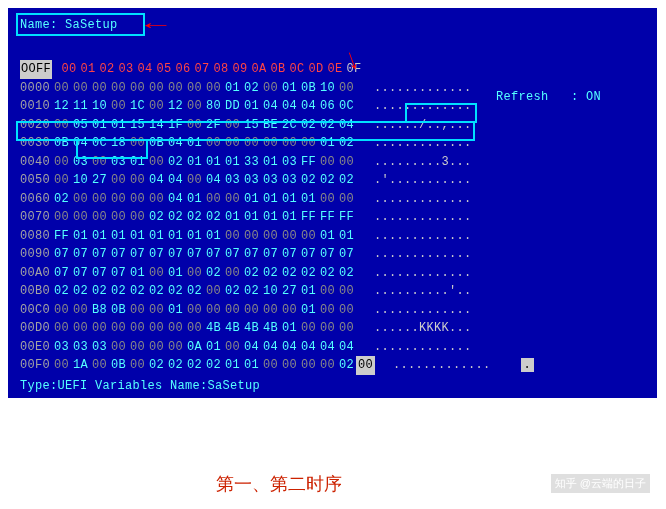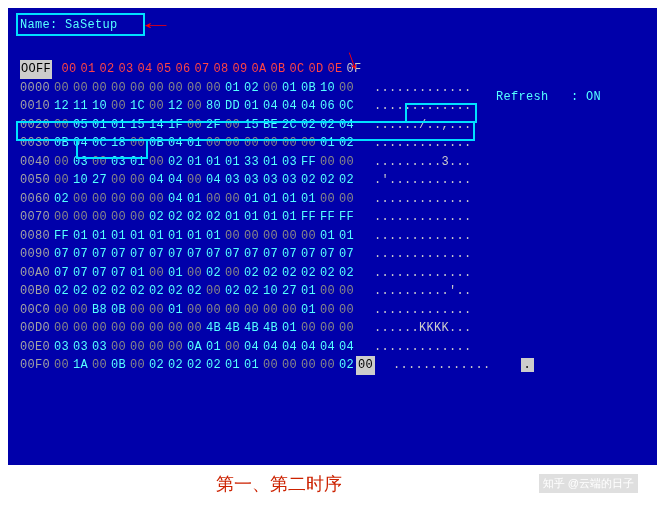--- a/index.html
+++ b/index.html
@@ -10,21 +10,21 @@
   }
   .screen {
     width: 666px;
     height: 509px;
     position: relative;
     box-sizing: border-box;
   }
   .terminal {
     background: #0000aa;
     width: 649px;
-    height: 457px;
+    height: 390px;
     position: absolute;
     left: 8px;
     top: 8px;
     color: #aaaaaa;
     font-size: 12px;
     padding: 10px 12px 6px 12px;
     box-sizing: border-box;
     letter-spacing: 0.3px;
   }
   .header {
@@ -136,21 +136,21 @@
     left: 0;
     width: 558px;
     top: 472px;
     text-align: center;
     color: #cc2200;
     font-family: "SimSun","Microsoft YaHei",sans-serif;
     font-size: 18px;
   }
   .watermark {
     position: absolute;
-    right: 28px;
+    right: 16px;
     bottom: 16px;
     color: #fff;
     font-size: 11px;
     font-family: sans-serif;
     opacity: 0.85;
     background: rgba(0,0,0,0.15);
     padding: 2px 4px;
   }
 </style>
 </head>
@@ -192,17 +192,18 @@
           <div class="row"><span class="offset">00D0</span><span class="hexarea"><span class="hc zero">00</span><span class="hc zero">00</span><span class="hc zero">00</span><span class="hc zero">00</span><span class="hc zero">00</span><span class="hc zero">00</span><span class="hc zero">00</span><span class="hc zero">00</span><span class="hc">4B</span><span class="hc">4B</span><span class="hc">4B</span><span class="hc">4B</span><span class="hc">01</span><span class="hc zero">00</span><span class="hc zero">00</span><span class="hc zero">00</span></span><span class="asciicol">......KKKK...</span></div>
           <div class="row"><span class="offset">00E0</span><span class="hexarea"><span class="hc">03</span><span class="hc">03</span><span class="hc">03</span><span class="hc zero">00</span><span class="hc zero">00</span><span class="hc zero">00</span><span class="hc zero">00</span><span class="hc">0A</span><span class="hc">01</span><span class="hc zero">00</span><span class="hc">04</span><span class="hc">04</span><span class="hc">04</span><span class="hc">04</span><span class="hc">04</span><span class="hc">04</span></span><span class="asciicol">.............</span></div>
           <div class="row"><span class="offset">00F0</span><span class="hexarea"><span class="hc zero">00</span><span class="hc">1A</span><span class="hc zero">00</span><span class="hc">0B</span><span class="hc zero">00</span><span class="hc">02</span><span class="hc">02</span><span class="hc">02</span><span class="hc">02</span><span class="hc">01</span><span class="hc">01</span><span class="hc zero">00</span><span class="hc zero">00</span><span class="hc zero">00</span><span class="hc zero">00</span><span class="hc">02</span><span class="hc hilite">00</span></span><span class="asciicol">.............</span><span class="hilite" style="margin-left: 30px; padding: 0px 3px;">.</span></div>
         </div>
     </div>
 
     <div class="sidecol">
       <span>Refresh</span>&nbsp;&nbsp;&nbsp;<span>:</span> <span>ON</span>
     </div>
 
+    <div class="footer">Type:UEFI Variables  Name:SaSetup</div>
   </div>
 
   <div class="caption">第一、第二时序</div>
   <div class="watermark">知乎 @云端的日子</div>
 </div>
 
 </body></html>

